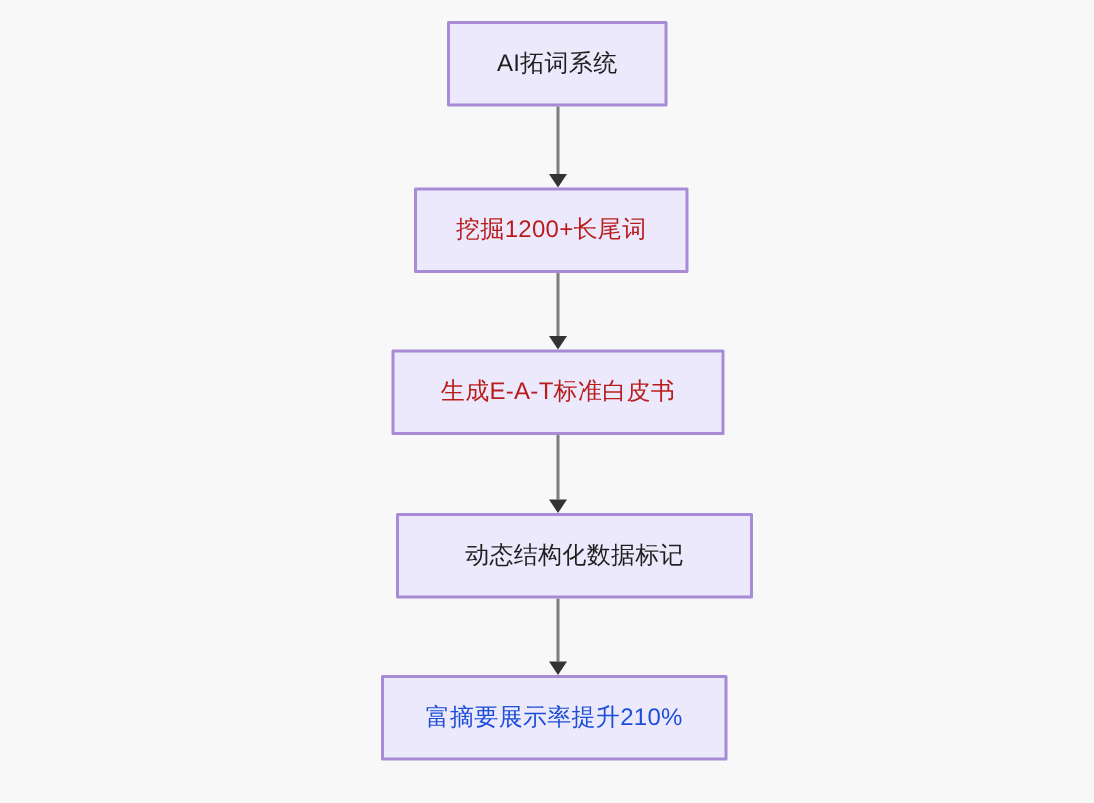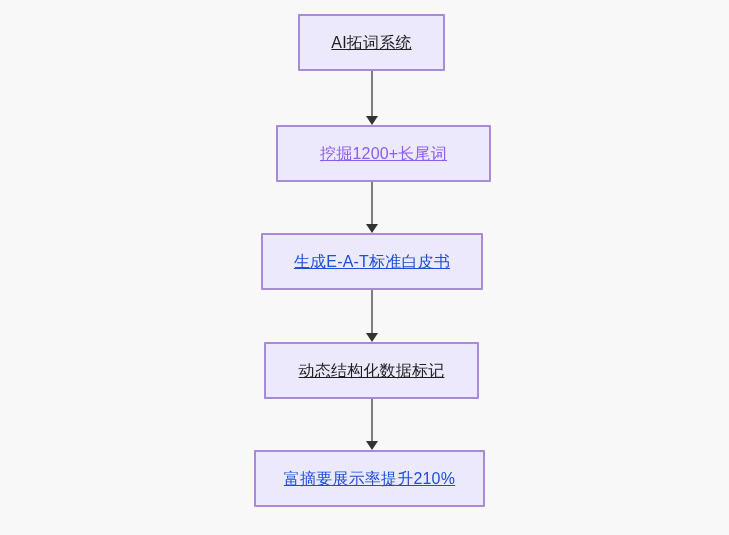--- a/index.html
+++ b/index.html
@@ -30,21 +30,20 @@
     border-radius: 1px;
     display: flex;
     align-items: center;
     justify-content: center;
     color: #1f1f1f;
     font-size: 16px;
     line-height: 1;
     letter-spacing: 0.2px;
     white-space: nowrap;
     user-select: none;
-    text-decoration: underline;
   }
 
   .node-label {
     display: block;
     padding: 0 2px;
   }
 
   
   .edge {
     position: absolute;
@@ -85,25 +84,25 @@
       <div class="shaft" style="height: 43px; background: rgb(125, 125, 125);"></div>
       <div class="head" style="border-top-color: rgb(51, 51, 51);"></div>
     </div>
     <div class="edge" style="left: 366px; top: 399px; height: 51px;">
       <div class="shaft" style="height: 42px; background: rgb(125, 125, 125);"></div>
       <div class="head" style="border-top-color: rgb(51, 51, 51);"></div>
     </div>
     <div class="node" style="left: 298px; top: 14px; width: 147px; background: rgb(235, 233, 251); border-color: rgb(167, 139, 214); color: rgb(31, 31, 31);">
       <span class="node-label">AI拓词系统</span>
     </div>
-    <div class="node" style="left: 276px; top: 125px; width: 215px; background: rgb(235, 233, 251); border-color: rgb(167, 139, 214); color: #8b5cf6; align-items: center;">
+    <div class="node" style="left: 276px; top: 125px; width: 183px; background: rgb(235, 233, 251); border-color: rgb(167, 139, 214); color: #b91c1c; align-items: center;">
       <span class="node-label">挖掘1200+长尾词</span>
     </div>
-    <div class="node" style="left: 261px; top: 233px; width: 222px; background: rgb(235, 233, 251); border-color: rgb(167, 139, 214); color: #1d4ed8;">
+    <div class="node" style="left: 261px; top: 233px; width: 222px; background: rgb(235, 233, 251); border-color: rgb(167, 139, 214); color: #b91c1c;">
       <span class="node-label">生成E-A-T标准白皮书</span>
     </div>
-    <div class="node" style="left: 264px; top: 342px; width: 215px; background: rgb(235, 233, 251); border-color: rgb(167, 139, 214); color: rgb(31, 31, 31);">
+    <div class="node" style="left: 264px; top: 342px; width: 238px; background: rgb(235, 233, 251); border-color: rgb(167, 139, 214); color: rgb(31, 31, 31);">
       <span class="node-label">动态结构化数据标记</span>
     </div>
     <div class="node" style="left: 254px; top: 450px; width: 231px; background: rgb(235, 233, 251); border-color: rgb(167, 139, 214); color: #1d4ed8;">
       <span class="node-label">富摘要展示率提升210%</span>
     </div>
   </div>
 
 </body></html>

